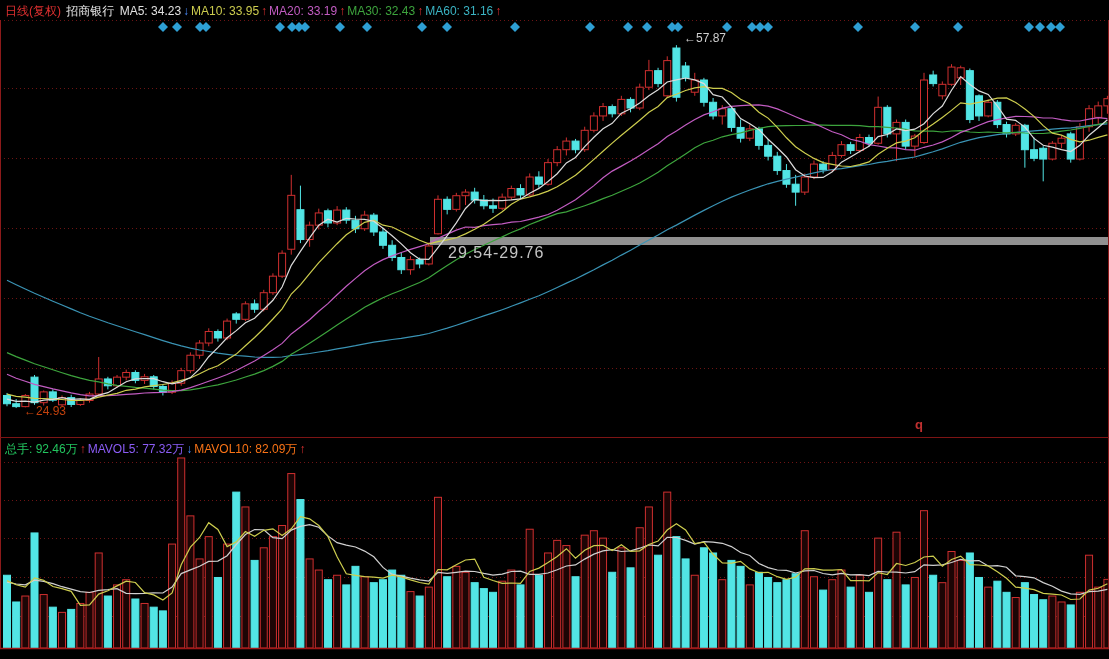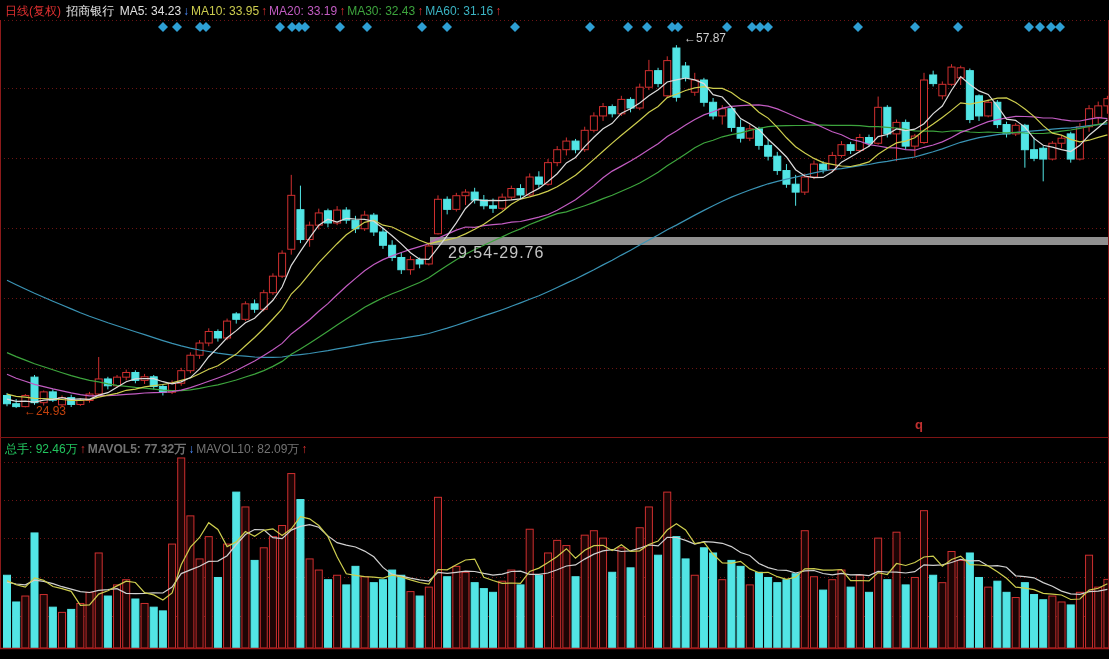--- a/index.html
+++ b/index.html
@@ -459,20 +459,20 @@
       </g>
     </svg>
 
   <div class="hdr">
     <span class="sp" style="color:#e03030">日线(复权)</span>
     <span class="sp" style="color:#e8e8e8">招商银行</span>
     <span id="ma-items"><span style="color: rgb(224, 224, 224);">MA5: 34.23</span><span style="color: rgb(74, 140, 255);">↓</span><span style="color: rgb(205, 205, 78);">MA10: 33.95</span><span style="color: rgb(224, 48, 48);">↑</span><span style="color: rgb(194, 92, 194);">MA20: 33.19</span><span style="color: rgb(224, 48, 48);">↑</span><span style="color: rgb(61, 164, 61);">MA30: 32.43</span><span style="color: rgb(224, 48, 48);">↑</span><span style="color: rgb(58, 180, 196);">MA60: 31.16</span><span style="color: rgb(224, 48, 48);">↑</span></span>
   </div>
 
   <div class="vhdr">
-    <span id="vol-items"><span style="color: #22c55e;">总手: 92.46万</span><span style="color: rgb(224, 48, 48);">↑</span><span style="color: #737373; font-weight: bold;">MAVOL5: 77.32万</span><span style="color: rgb(74, 140, 255);">↓</span><span style="color: #737373;">MAVOL10: 82.09万</span><span style="color: rgb(224, 48, 48);">↑</span></span>
+    <span id="vol-items"><span style="color: #22c55e;">总手: 92.46万</span><span style="color: rgb(224, 48, 48);">↑</span><span style="color: #8b5cf6;">MAVOL5: 77.32万</span><span style="color: rgb(74, 140, 255);">↓</span><span style="color: #f97316;">MAVOL10: 82.09万</span><span style="color: rgb(224, 48, 48);">↑</span></span>
   </div>
 
   <div id="peak-label" class="anno">←57.87</div>
   <div id="gap-label" class="anno">29.54-29.76</div>
   <div id="low-label" class="anno">←24.93</div>
   <div id="watermark-q" class="anno">q</div>
 </div>
 
 </body></html>

